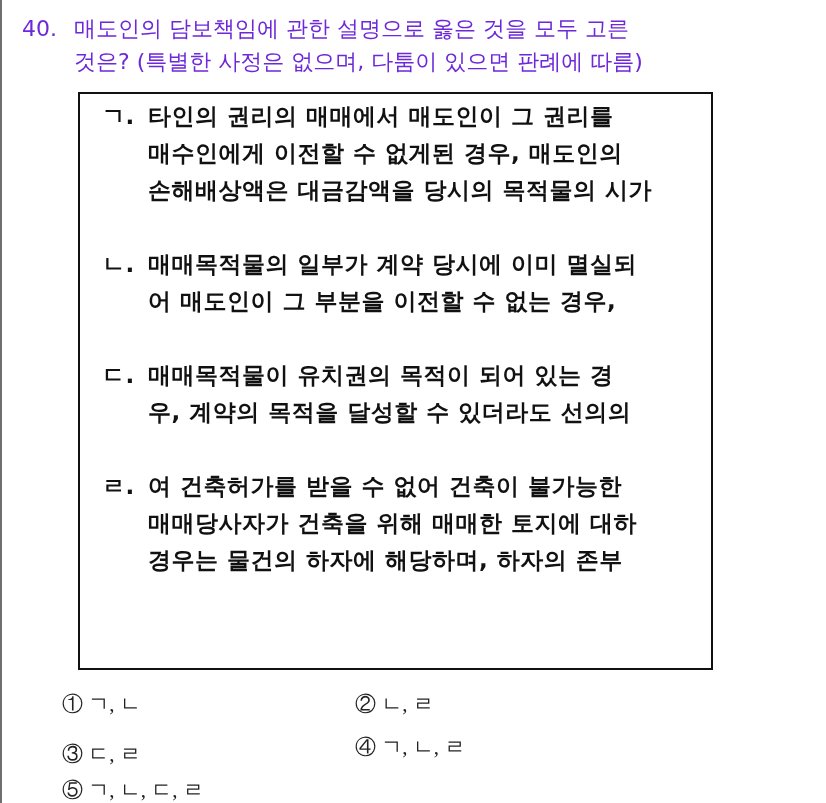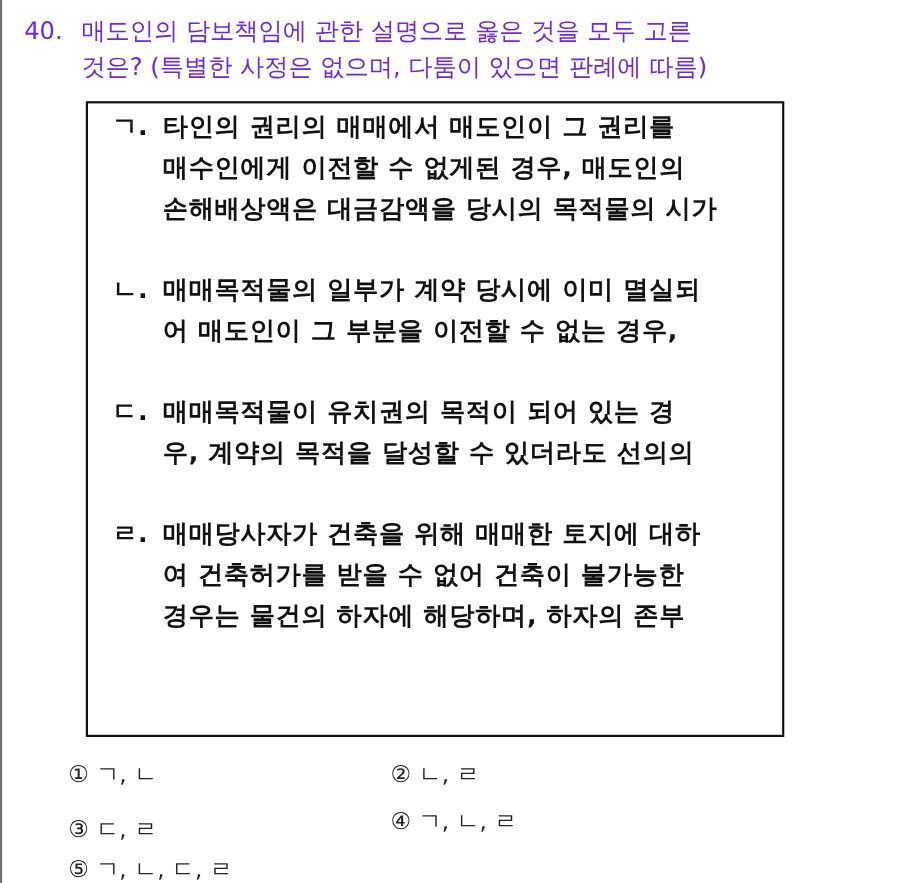--- a/index.html
+++ b/index.html
@@ -24,21 +24,21 @@
       position: absolute; left: 22px; width: 600px;
       font-size: 23px; line-height: 37px; color: #111; font-weight: bold;
       letter-spacing: 0.5px;
     }
     .item .mark { position: absolute; left: 0; top: 0; width: 40px; }
     .item .text-line { display: block; padding-left: 46px; white-space: nowrap; }
     .choices {
       position: absolute; left: 62px; top: 690px; width: 700px;
       font-size: 21px; color: #222;
     }
-    .choice { position: absolute; white-space: nowrap; }
+    .choice { position: absolute; white-space: nowrap; font-family: Liberation Serif, serif; }
   </style>
 </head>
 <body>
 
 <div class="left-rule"></div>
 
 <div class="question">
   <div>
     <span class="num">40.</span><span>매도인의 담보책임에 관한 설명으로 옳은 것을 모두 고른</span>
   </div>
@@ -57,22 +57,22 @@
     <span class="text-line">매매목적물의 일부가 계약 당시에 이미 멸실되</span>
     <span class="text-line">어 매도인이 그 부분을 이전할 수 없는 경우,</span>
   </div>
   <div class="item" style="top:263px;">
     <span class="mark">ㄷ.</span>
     <span class="text-line">매매목적물이 유치권의 목적이 되어 있는 경</span>
     <span class="text-line">우, 계약의 목적을 달성할 수 있더라도 선의의</span>
   </div>
   <div class="item" style="top:374px;">
     <span class="mark">ㄹ.</span>
+    <span class="text-line">여 건축허가를 받을 수 없어 건축이 불가능한</span>
     <span class="text-line">매매당사자가 건축을 위해 매매한 토지에 대하</span>
-    <span class="text-line">여 건축허가를 받을 수 없어 건축이 불가능한</span>
     <span class="text-line">경우는 물건의 하자에 해당하며, 하자의 존부</span>
   </div>
 </div>
 
 <div class="choices">
   <div class="choice" style="left:0; top:0;">① ㄱ, ㄴ</div>
   <div class="choice" style="left:293px; top:0;">② ㄴ, ㄹ</div>
   <div class="choice" style="left:0; top:50px;">③ ㄷ, ㄹ</div>
   <div class="choice" style="left:293px; top:43px;">④ ㄱ, ㄴ, ㄹ</div>
   <div class="choice" style="left:0; top:86px;">⑤ ㄱ, ㄴ, ㄷ, ㄹ</div>

